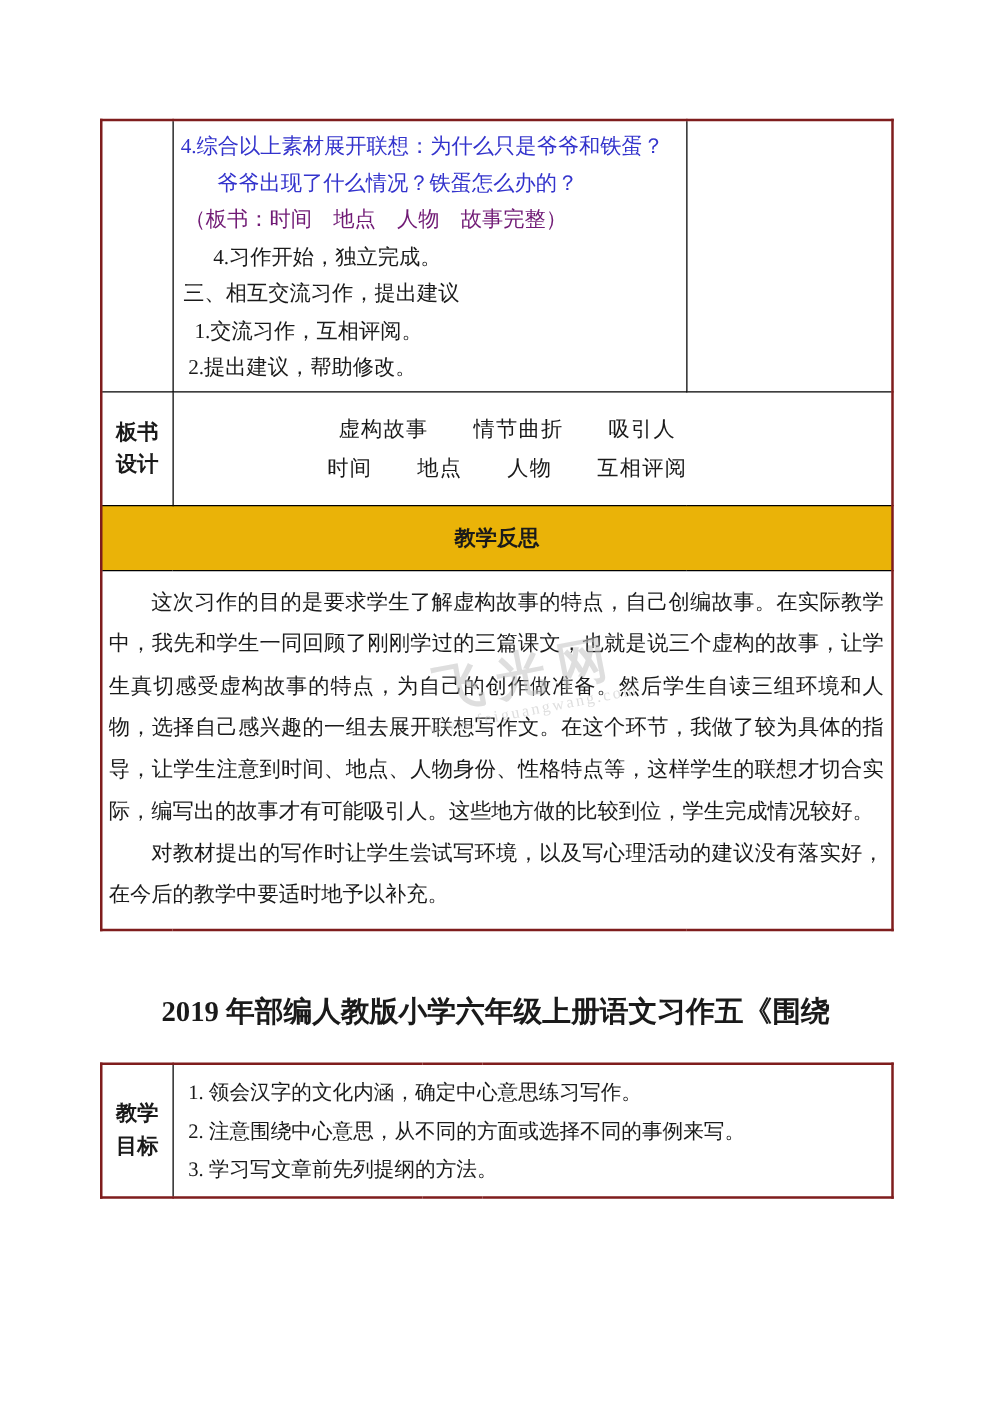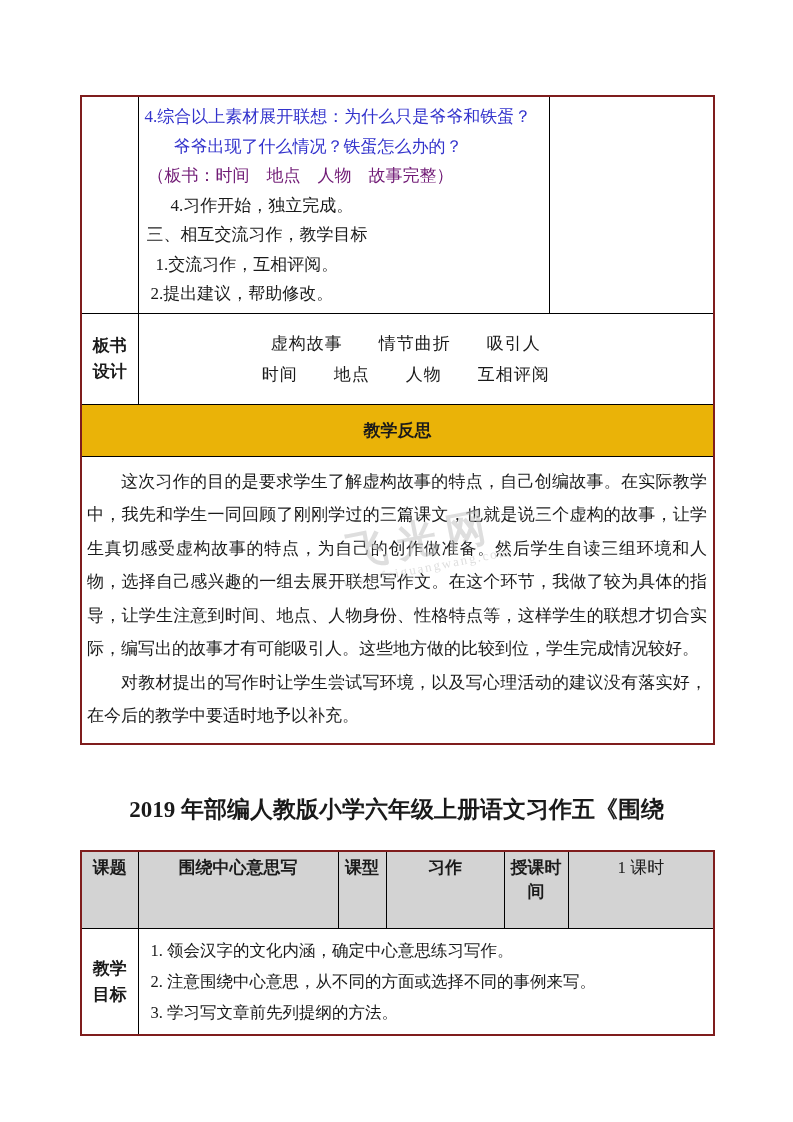--- a/index.html
+++ b/index.html
@@ -122,21 +122,21 @@
           <col style="width:165px">
       </colgroup>
       <tbody>
           <tr>
         <td style="height:208px"></td>
         <td class="t1-steps-cell">
           <div class="step-line ind-0" style="color: rgb(51, 51, 204);">4.综合以上素材展开联想：为什么只是爷爷和铁蛋？</div>
           <div class="step-line ind-1" style="color: rgb(51, 51, 204);">爷爷出现了什么情况？铁蛋怎么办的？</div>
           <div class="step-line ind-2" style="color: #701a75;">（板书：时间　地点　人物　故事完整）</div>
           <div class="step-line ind-3" style="color: rgb(26, 26, 26);">4.习作开始，独立完成。</div>
-          <div class="step-line ind-4" style="color: rgb(26, 26, 26);">三、相互交流习作，教学目标</div>
+          <div class="step-line ind-4" style="color: rgb(26, 26, 26);">三、相互交流习作，提出建议</div>
           <div class="step-line ind-5" style="color: rgb(26, 26, 26);">1.交流习作，互相评阅。</div>
           <div class="step-line ind-6" style="color: rgb(26, 26, 26);">2.提出建议，帮助修改。</div>
         </td>
         <td></td>
       </tr>
       <tr>
         <td class="label-cell" style="height:91px">板书设计</td>
         <td class="banshu-content" colspan="2">
           <div class="banshu-line">虚构故事　　情节曲折　　吸引人</div>
           <div class="banshu-line">时间　　地点　　人物　　互相评阅</div>
@@ -161,28 +161,20 @@
     <table class="doc-table t2">
       <colgroup>
         <col style="width:57px">
           <col style="width:200px">
           <col style="width:48px">
         <col style="width:118px">
           <col style="width:64px">
           <col style="width:146px">
       </colgroup>
       <tbody>
-          <tr>
-        <td class="hd" style="height:78px">课题</td>
-        <td class="hd">围绕中心意思写</td>
-        <td class="hd">课型</td>
-        <td class="hd">习作</td>
-        <td class="hd">授课时间</td>
-        <td class="hd hd-plain">1 课时</td>
-      </tr>
       <tr>
         <td class="label-cell" style="height:93px">教学目标</td>
         <td colspan="5" class="goals-cell">
           <div class="goal-line">1.&nbsp;领会汉字的文化内涵，确定中心意思练习写作。</div>
           <div class="goal-line">2.&nbsp;注意围绕中心意思，从不同的方面或选择不同的事例来写。</div>
           <div class="goal-line">3.&nbsp;学习写文章前先列提纲的方法。</div>
         </td>
       </tr>
     </tbody>
       </table>

